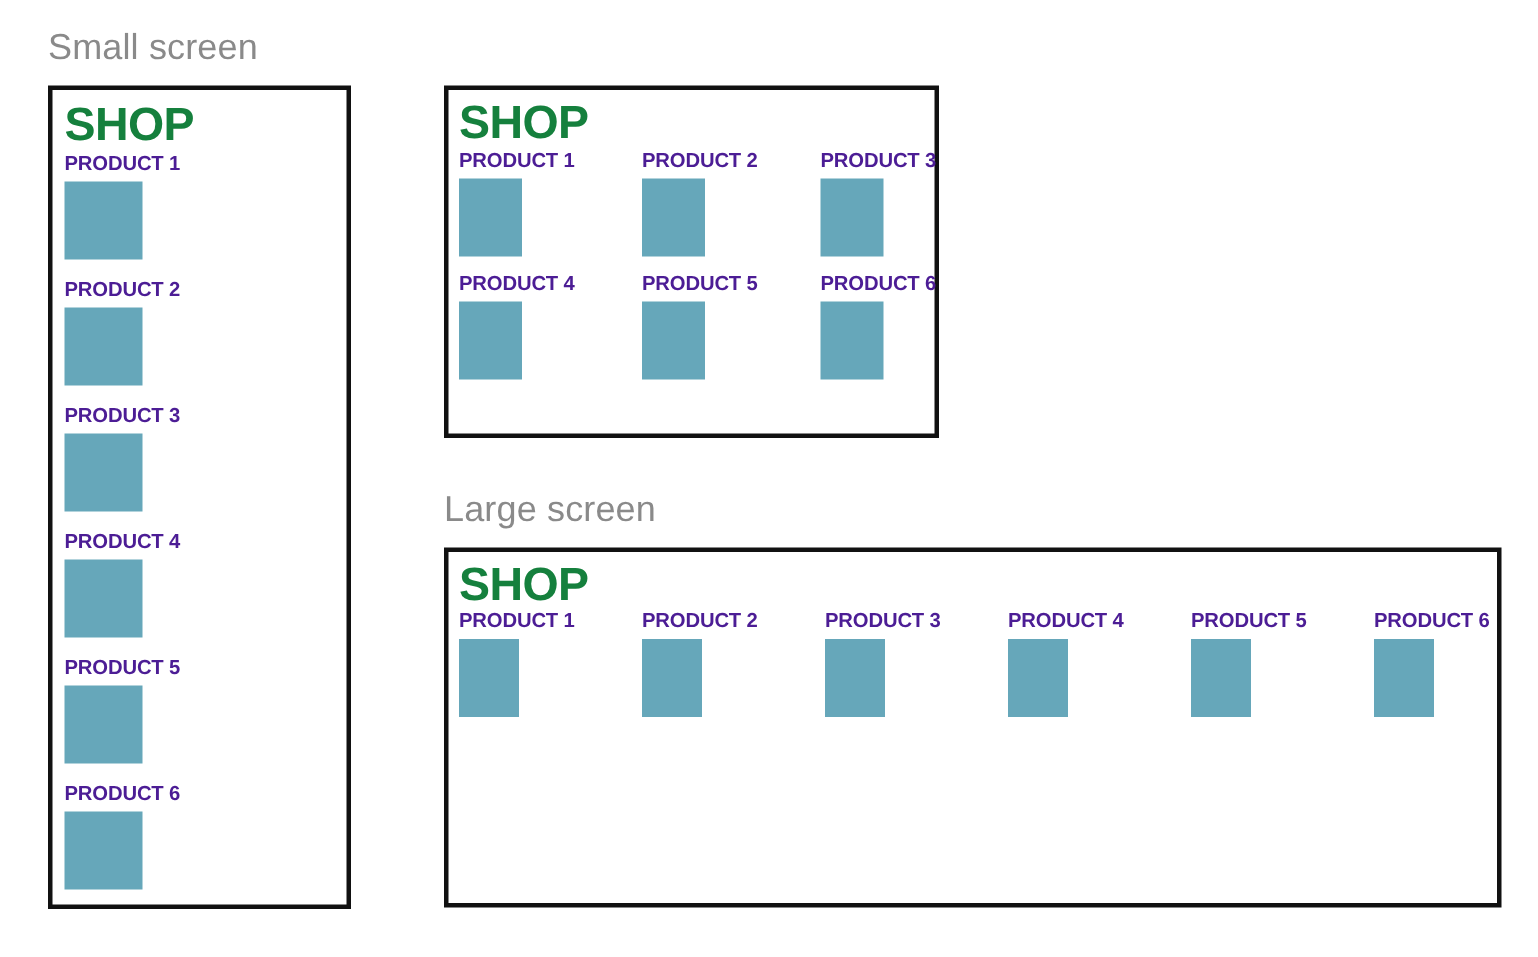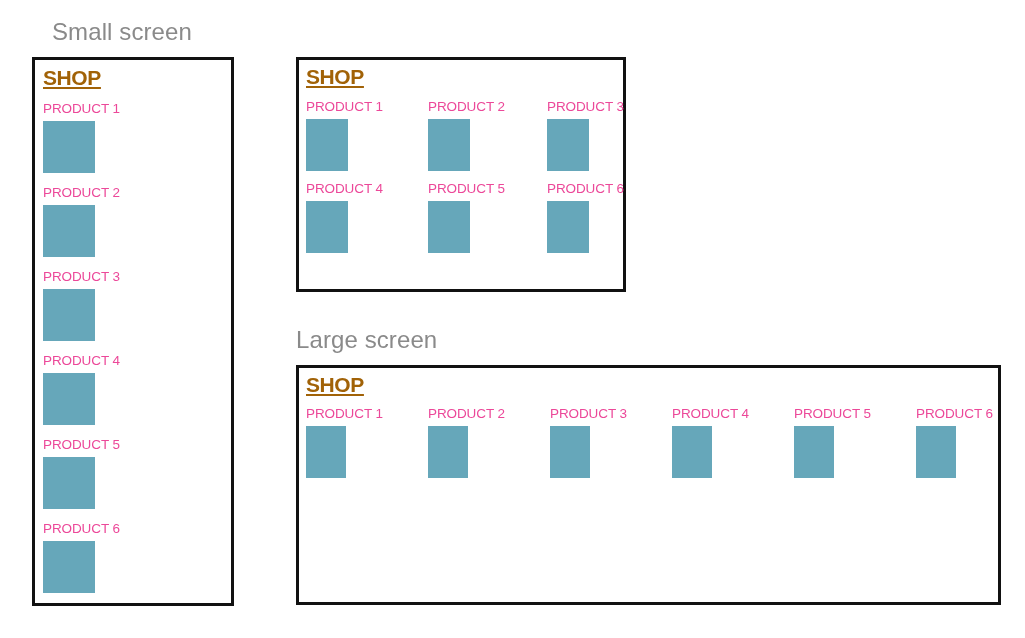--- a/index.html
+++ b/index.html
@@ -35,36 +35,35 @@
   
   .screen {
     position: absolute;
     background: #ffffff;
     border: 3px solid #111111;
     box-sizing: border-box;
   }
 
   .shop-title {
     position: absolute;
-    font-size: 21px;
+    font-size: 31px;
     font-weight: bold;
-    color: #a16207;
+    color: #15803d;
     letter-spacing: -0.4px;
     line-height: 1;
     white-space: nowrap;
-    text-decoration: underline;
   }
 
   .product {
     position: absolute;
   }
   .product-label {
     font-size: 13.5px;
-    font-weight: normal;
-    color: #ec4899;
+    font-weight: bold;
+    color: #4c1d95;
     letter-spacing: -0.1px;
     white-space: nowrap;
     line-height: 1;
     display: block;
     text-align: center;
   }
   .product-swatch {
     display: block;
     background: #66a7ba;
   }
@@ -101,21 +100,21 @@
   }
   #screen-large .shop-title { left: 7px; top: 6px; }
   #screen-large .product-label { margin-bottom: 5px; }
   #screen-large .product-swatch { width: 40px; height: 52px; }
 </style>
 </head>
 <body>
 
 <div class="canvas">
 
-  <div class="section-caption" style="left:32px; top:20px;margin-left:20px;">Small screen</div>
+  <div class="section-caption" style="left:32px; top:20px;">Small screen</div>
 
   <div class="screen" id="screen-small">
     <div class="shop-title">SHOP</div>
 
     <div class="product" style="top:42px;">
       <span class="product-label">PRODUCT 1</span>
       <span class="product-swatch"></span>
     </div>
 
     <div class="product" style="top:126px;">

